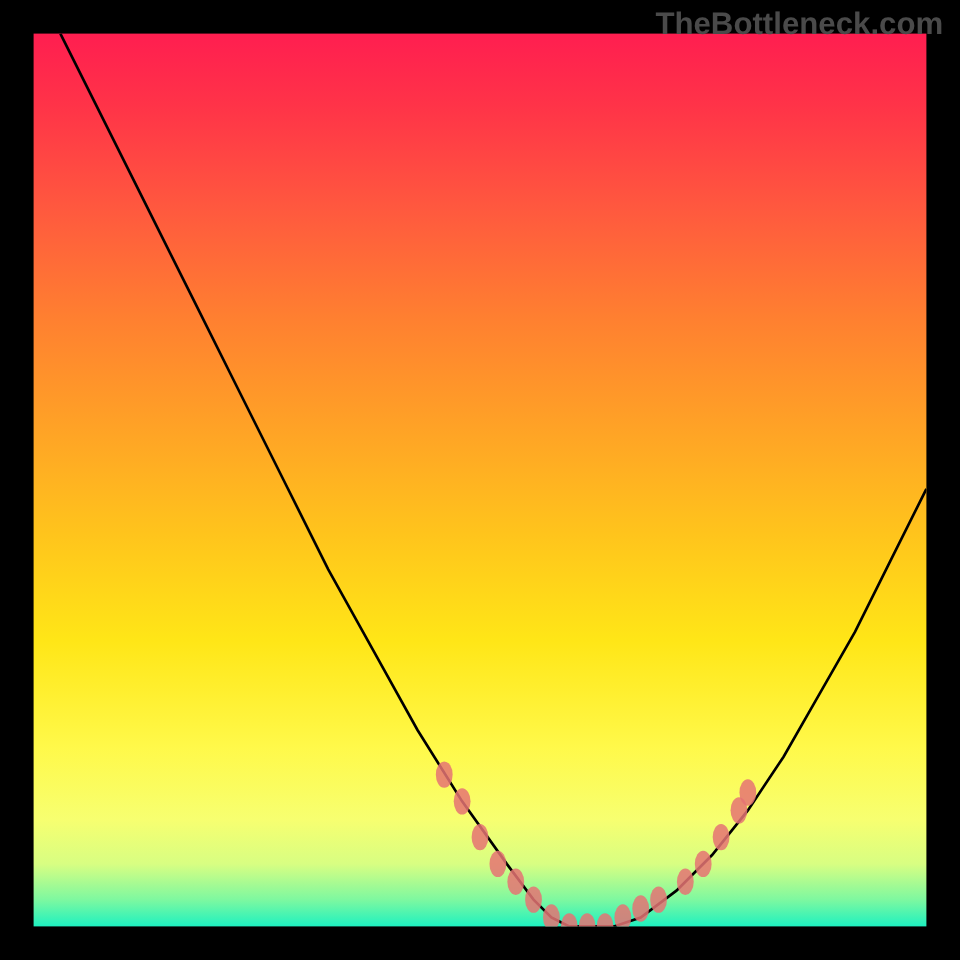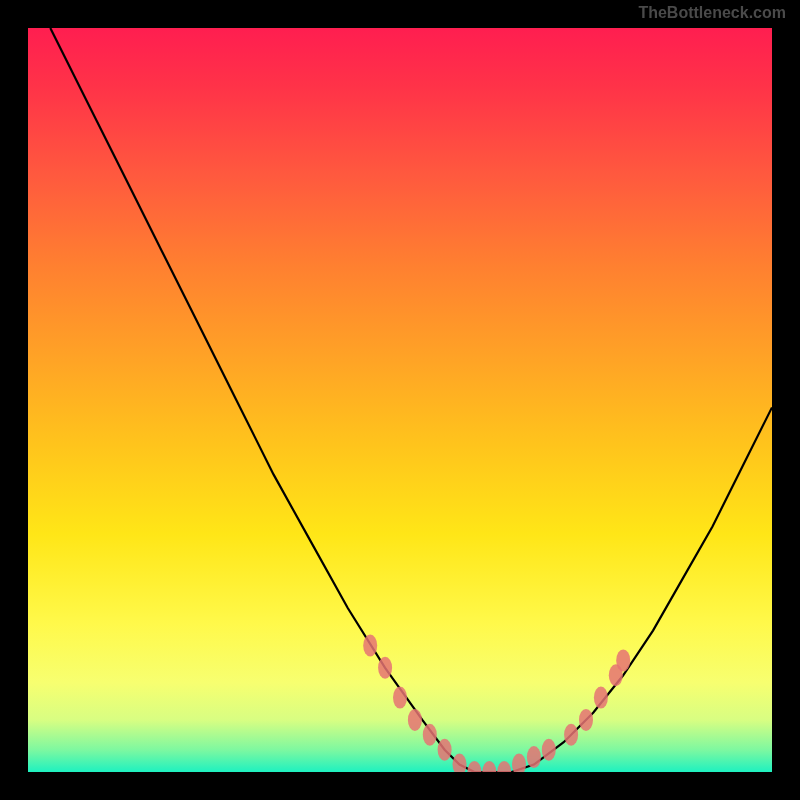--- a/index.html
+++ b/index.html
@@ -9,21 +9,21 @@
     background: #000;
     position: relative;
     font-family: Arial, sans-serif;
     overflow: hidden;
   }
   .watermark {
     position: absolute;
     top: 4px;
     right: 14px;
     color: #4a4a4a;
-    font-size: 16px;
+    font-size: 26px;
     font-weight: bold;
     z-index: 10;
   }
   .plot-area {
     position: absolute;
     left: 28px;
     top: 28px;
     width: 744px;
     height: 744px;
     background: linear-gradient(to bottom,

